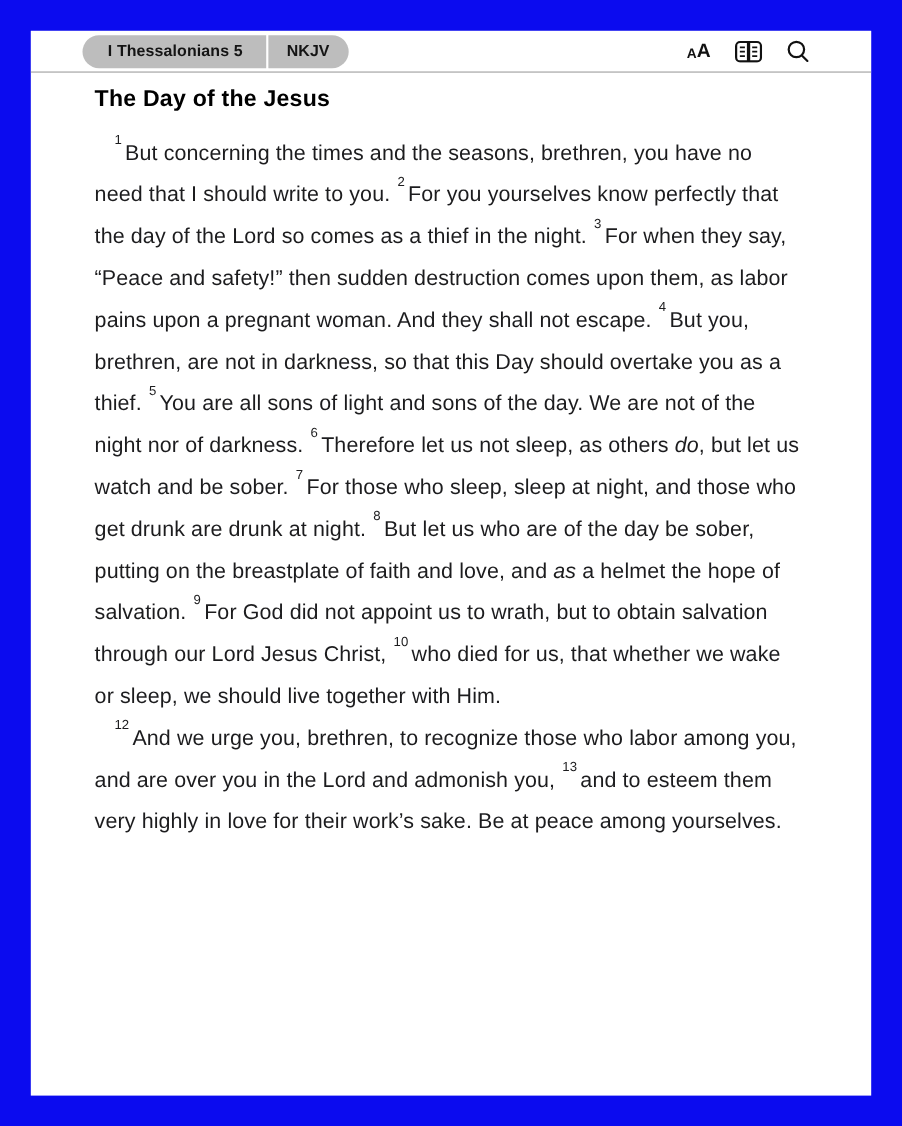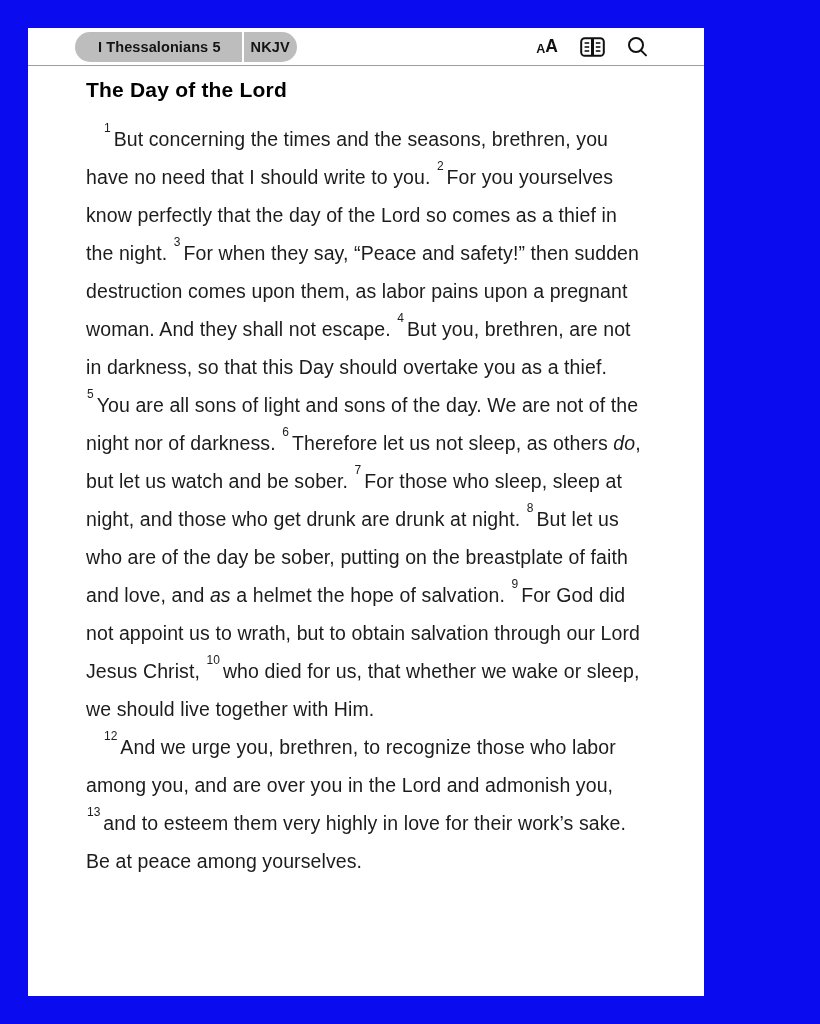--- a/index.html
+++ b/index.html
@@ -9,21 +9,21 @@
     height: 1024px;
     overflow: hidden;
     font-family: "Liberation Sans", sans-serif;
   }
   body { background: #0b0bef; position: relative; }
 
   .app-window {
     position: absolute;
     left: 28px;
     top: 28px;
-    width: 676px;
+    width: 764px;
     height: 968px;
     background: #ffffff;
     overflow: hidden;
   }
 
   
   .toolbar {
     height: 37px;
     background: #ffffff;
     border-bottom: 1px solid #9e9e9e;
@@ -40,21 +40,21 @@
     background: #bdbdbd;
     color: #141414;
     font-weight: 700;
     font-size: 14.5px;
     display: flex;
     align-items: center;
     cursor: default;
     letter-spacing: 0.1px;
   }
   .seg-left  { border-radius: 15px 0 0 15px; padding: 0 21px 0 23px; }
-  .seg-right { border-radius: 0 15px 15px 0; padding: 0 7px; }
+  .seg-right { border-radius: 0 15px 15px 0; padding: 0 17px; }
 
   .toolbar-icons {
     margin-left: auto;
     margin-right: 56px;
     display: flex;
     align-items: center;
     gap: 22px;
   }
   .icon-btn {
     display: flex;
@@ -131,21 +131,21 @@
         <svg width="21" height="21" viewBox="0 0 21 21" fill="none" stroke="#111" stroke-width="2" stroke-linecap="round">
           <circle cx="9" cy="9" r="7"></circle>
           <line x1="14.2" y1="14.6" x2="19" y2="19.4"></line>
         </svg>
       </div>
     </div>
   </div>
 
   <main class="content">
       <section>
-        <h2 class="section-heading">The Day of the Lord</h2>
+        <h2 class="section-heading">The Day of the Jesus</h2>
         <p class="verse-para"><sup class="vnum">1</sup><span>But concerning the times and the seasons, brethren, you have no need that I should write to you. </span><sup class="vnum">2</sup><span>For you yourselves know perfectly that the day of the Lord so comes as a thief in the night. </span><sup class="vnum">3</sup><span>For when they say, “Peace and safety!” then sudden destruction comes upon them, as labor pains upon a pregnant woman. And they shall not escape. </span><sup class="vnum">4</sup><span>But you, brethren, are not in darkness, so that this Day should overtake you as a thief. </span><sup class="vnum">5</sup><span>You are all sons of light and sons of the day. We are not of the night nor of darkness. </span><sup class="vnum">6</sup><span>Therefore let us not sleep, as others </span><i>do</i><span>, but let us watch and be sober. </span><sup class="vnum">7</sup><span>For those who sleep, sleep at night, and those who get drunk are drunk at night. </span><sup class="vnum">8</sup><span>But let us who are of the day be sober, putting on the breastplate of faith and love, and </span><i>as</i><span> a helmet the hope of salvation. </span><sup class="vnum">9</sup><span>For God did not appoint us to wrath, but to obtain salvation through our Lord Jesus Christ, </span><sup class="vnum">10</sup><span>who died for us, that whether we wake or sleep, we should live together with Him.</span></p>
       </section>
       <section>
         <p class="verse-para"><sup class="vnum">12</sup><span>And we urge you, brethren, to recognize those who labor among you, and are over you in the Lord and admonish you, </span><sup class="vnum">13</sup><span>and to esteem them very highly in love for their work’s sake. Be at peace among yourselves.</span></p>
       </section>
     </main>
 
 </div>
 
 </body></html>

